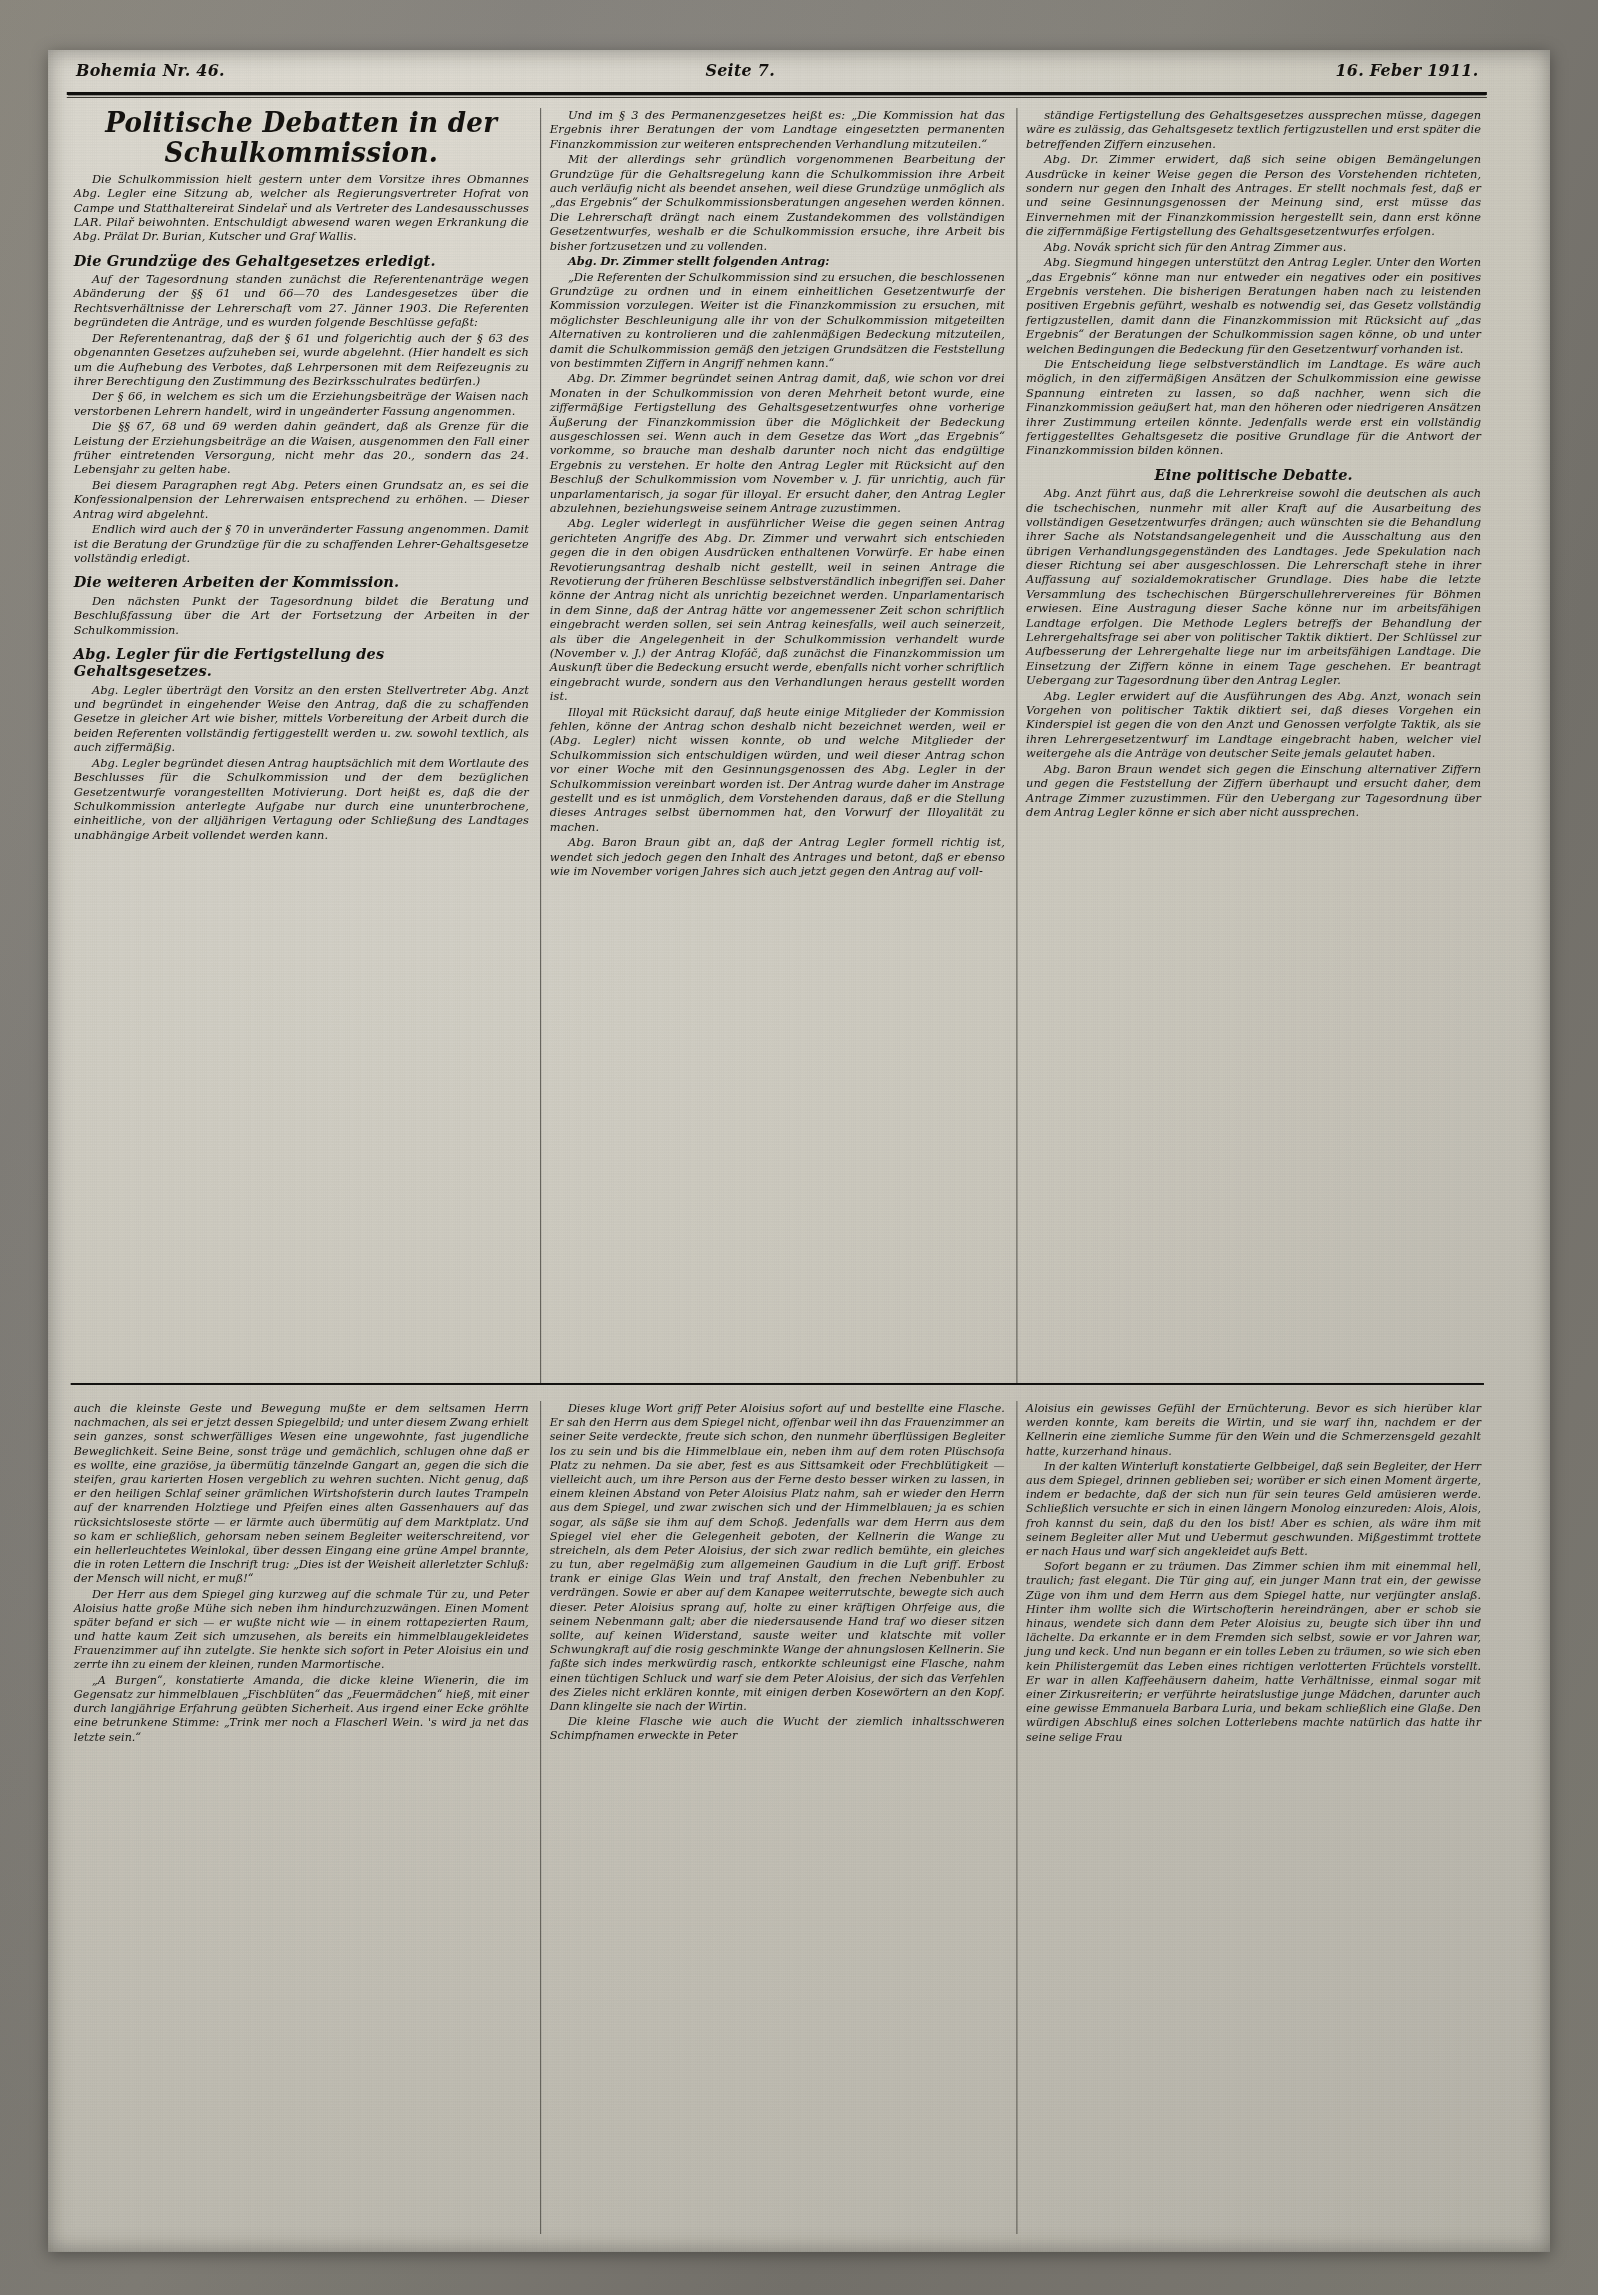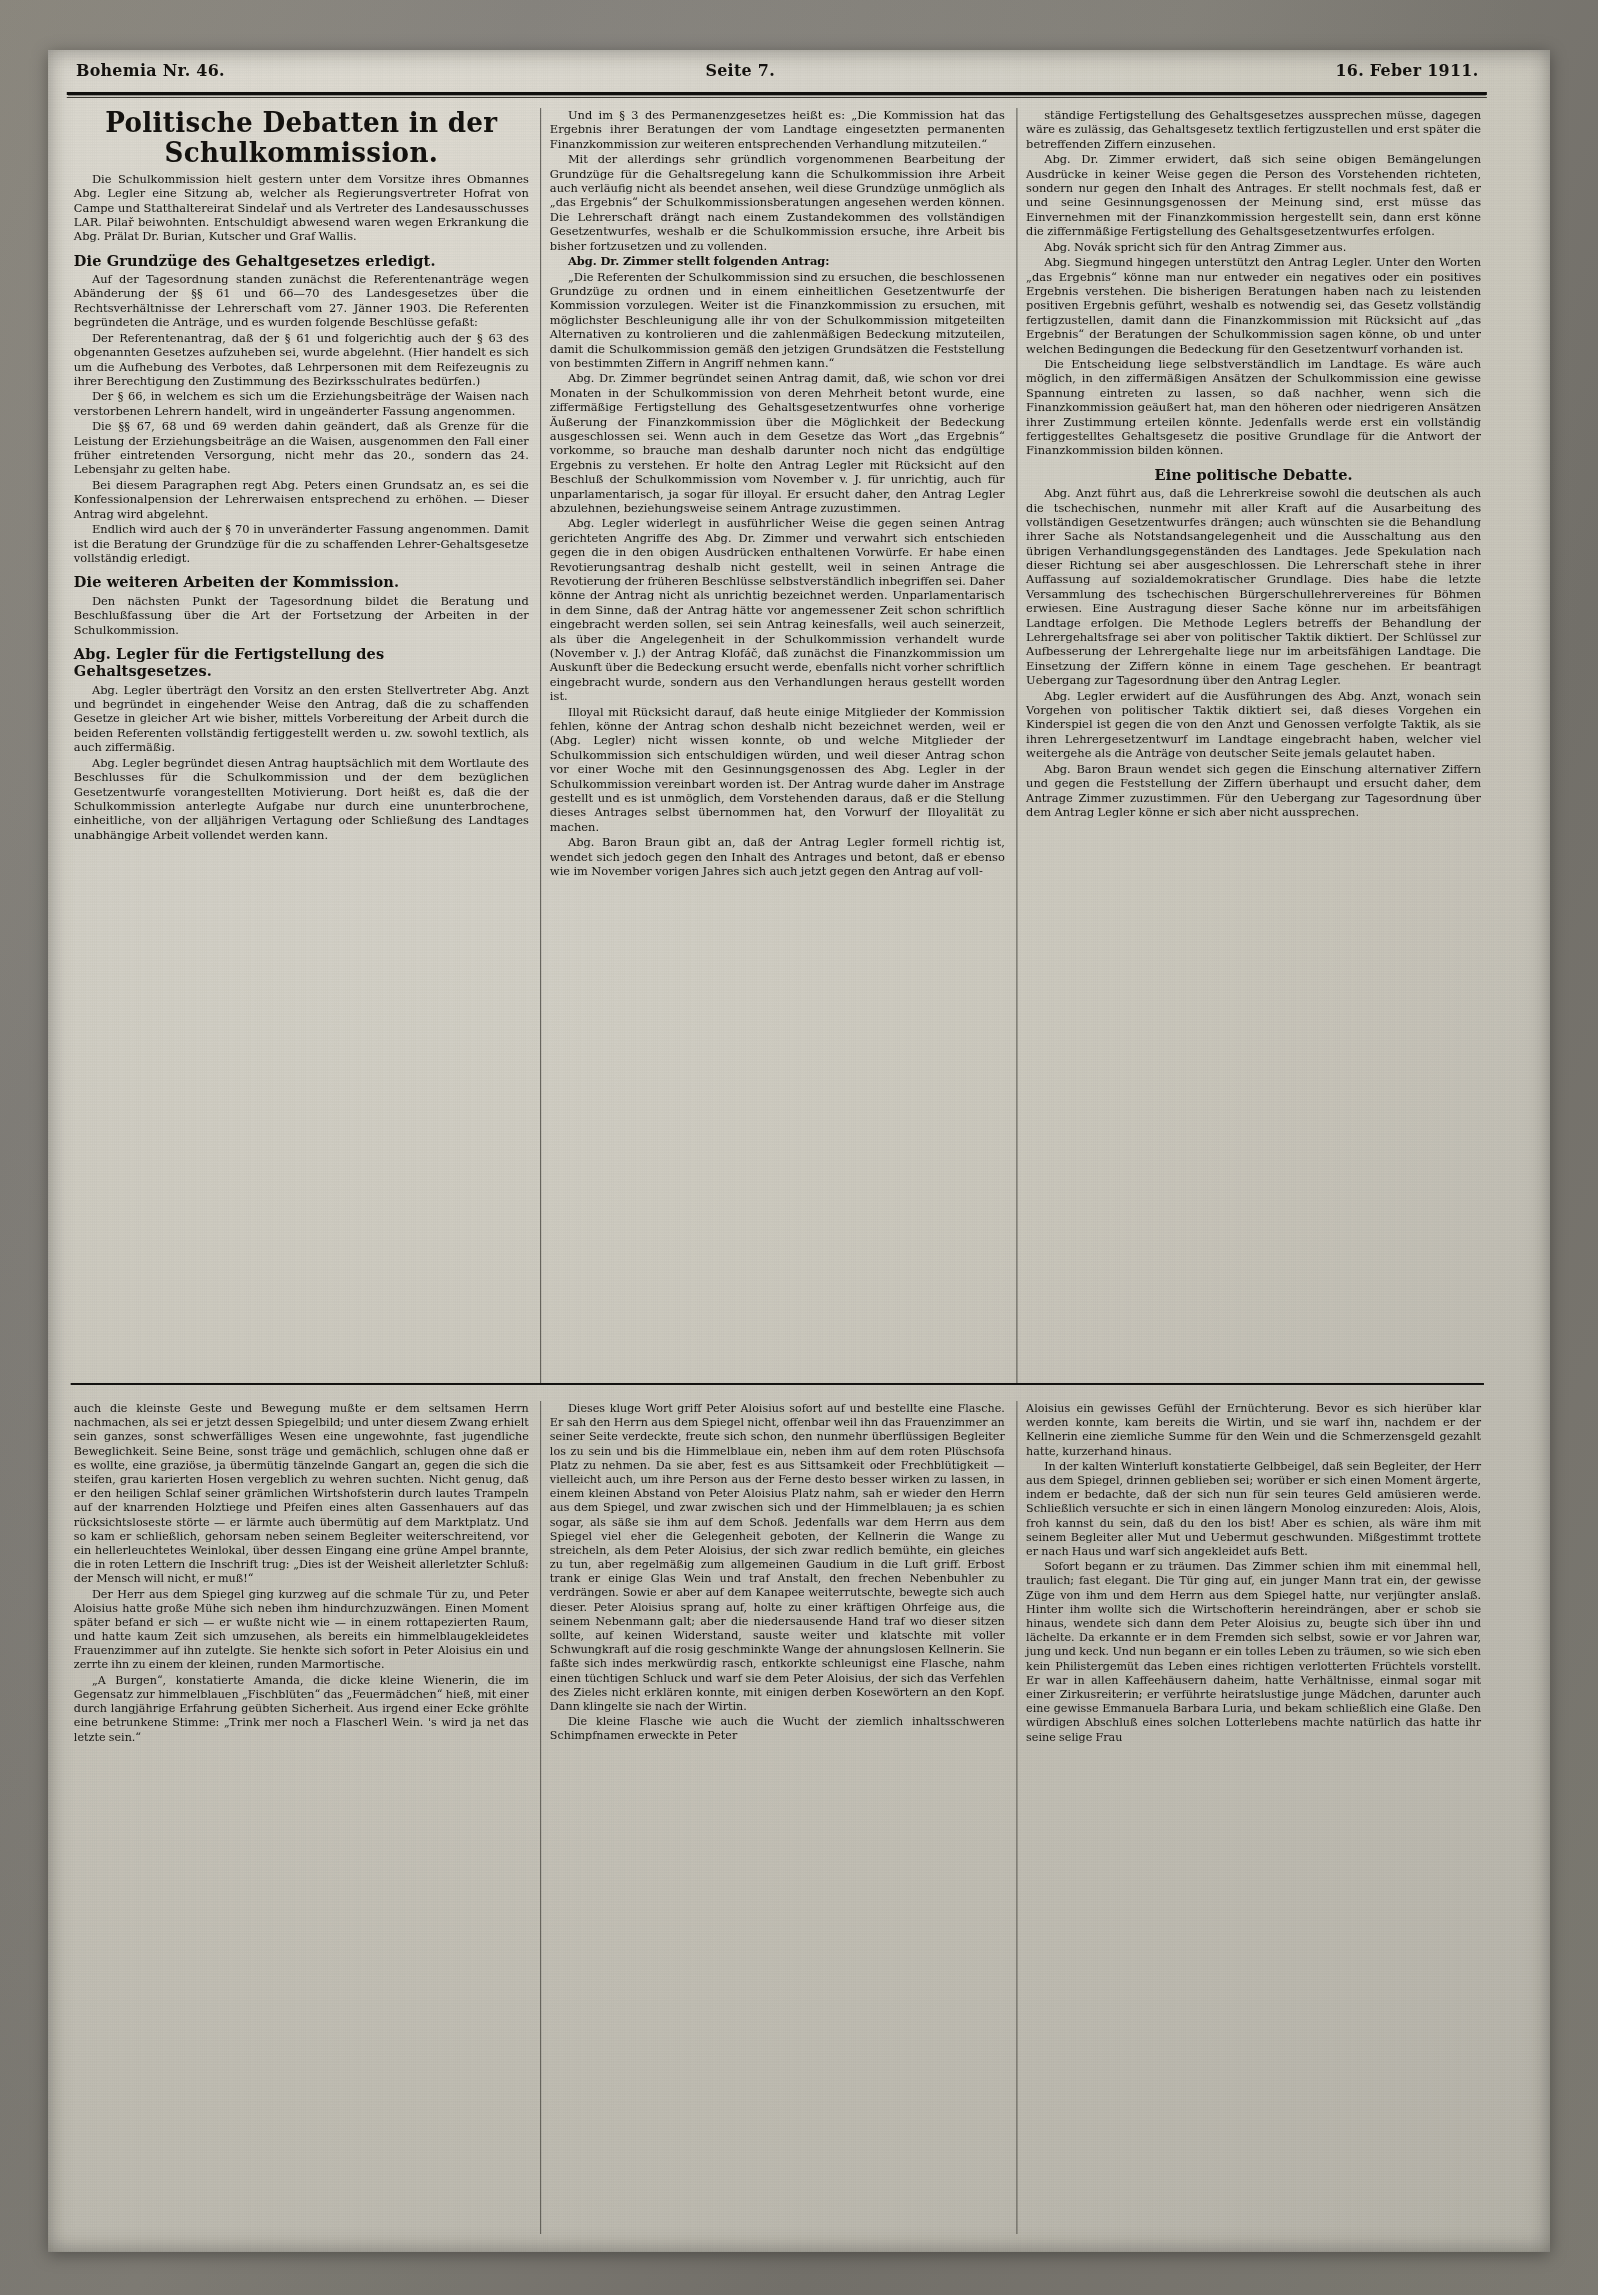--- a/index.html
+++ b/index.html
@@ -14,20 +14,21 @@
     font-family: "DejaVu Serif", serif;
   }
   .page {
     position: absolute;
     left: 0; top: 0;
     width: 1599px;
     height: 2295px;
     background:
       radial-gradient(ellipse at 30% 20%, rgba(255,255,255,0.06), rgba(0,0,0,0.10) 70%),
       linear-gradient(115deg, #8e8a80 0%, #83807a 20%, #8b8880 45%, #7f7c75 70%, #8a877e 100%);
+    font-style: italic;
   }
   .paper {
     position: absolute;
     left: 48px;
     top: 50px;
     width: 1502px;
     height: 2202px;
     background:
       linear-gradient(180deg, rgba(255,255,255,0.05), rgba(0,0,0,0.05)),
       radial-gradient(ellipse at 20% 10%, #d9d6cc 0%, #cfccc2 35%, #c6c3b8 65%, #bcb9af 100%);

